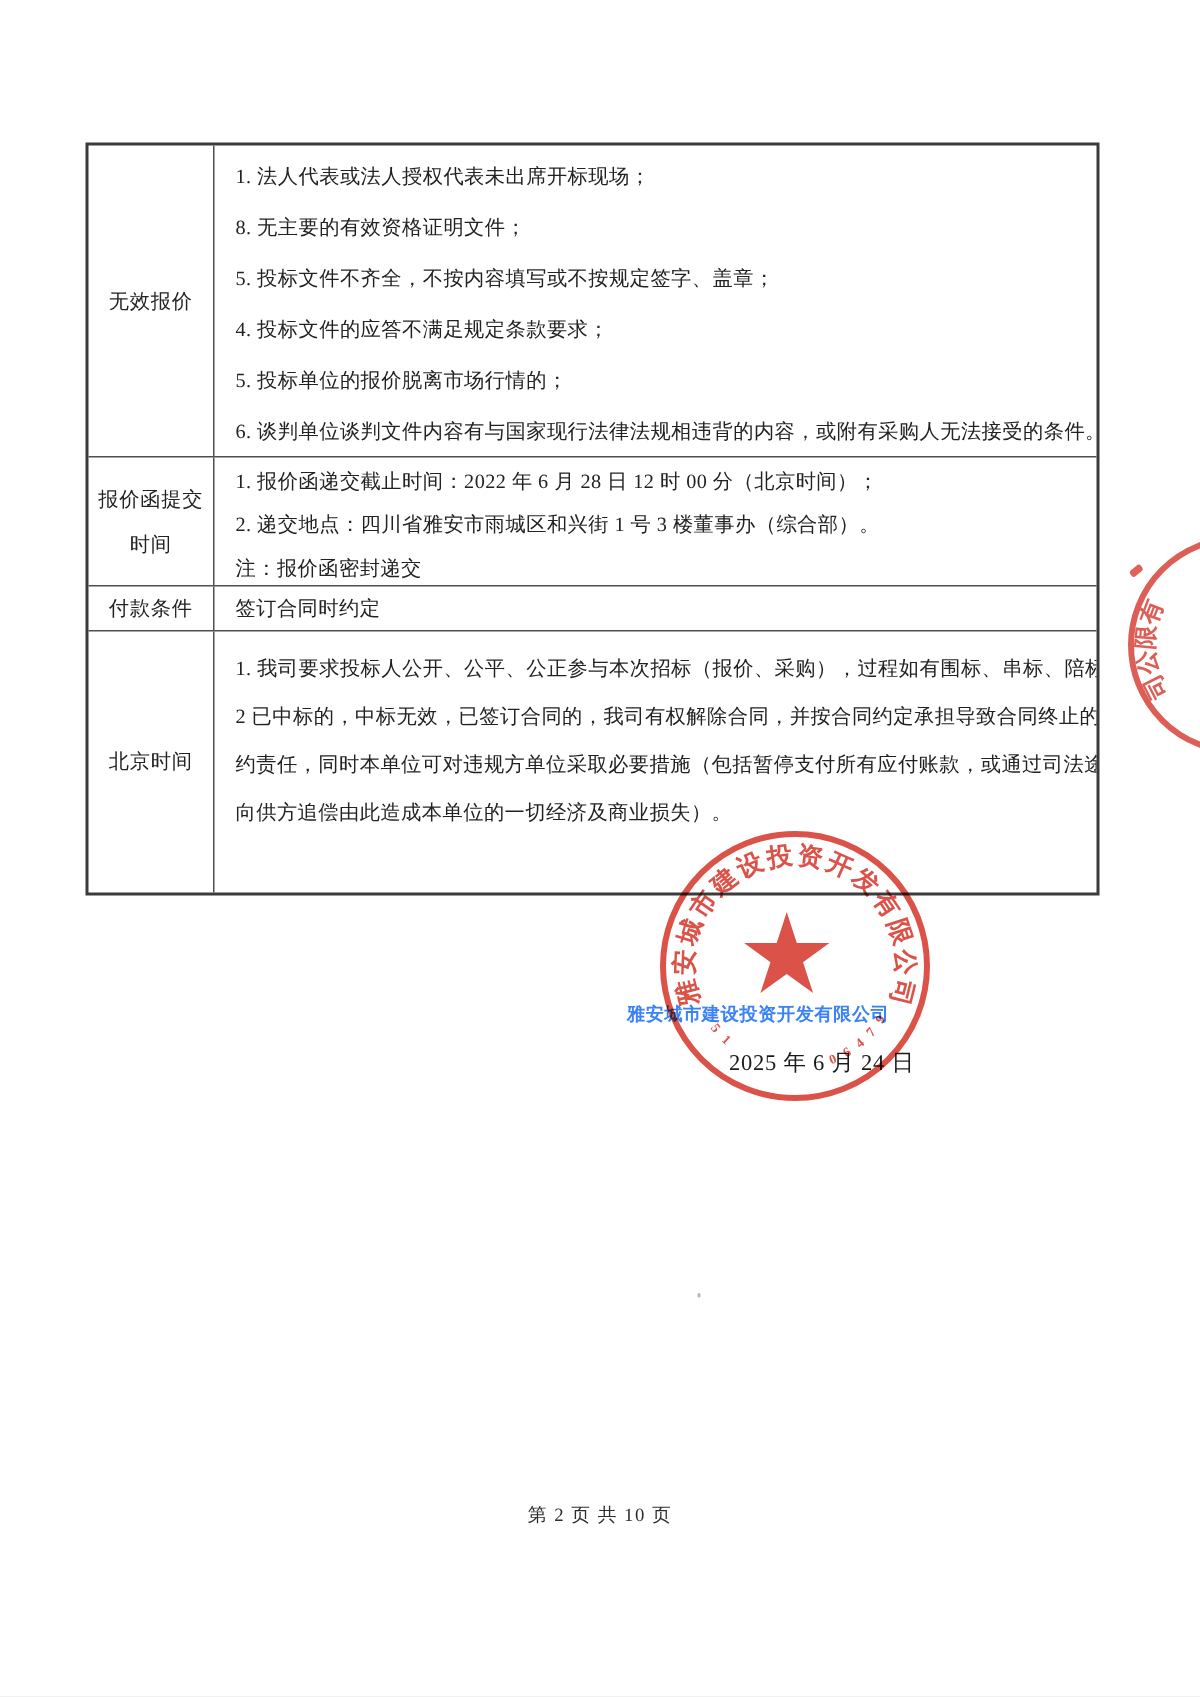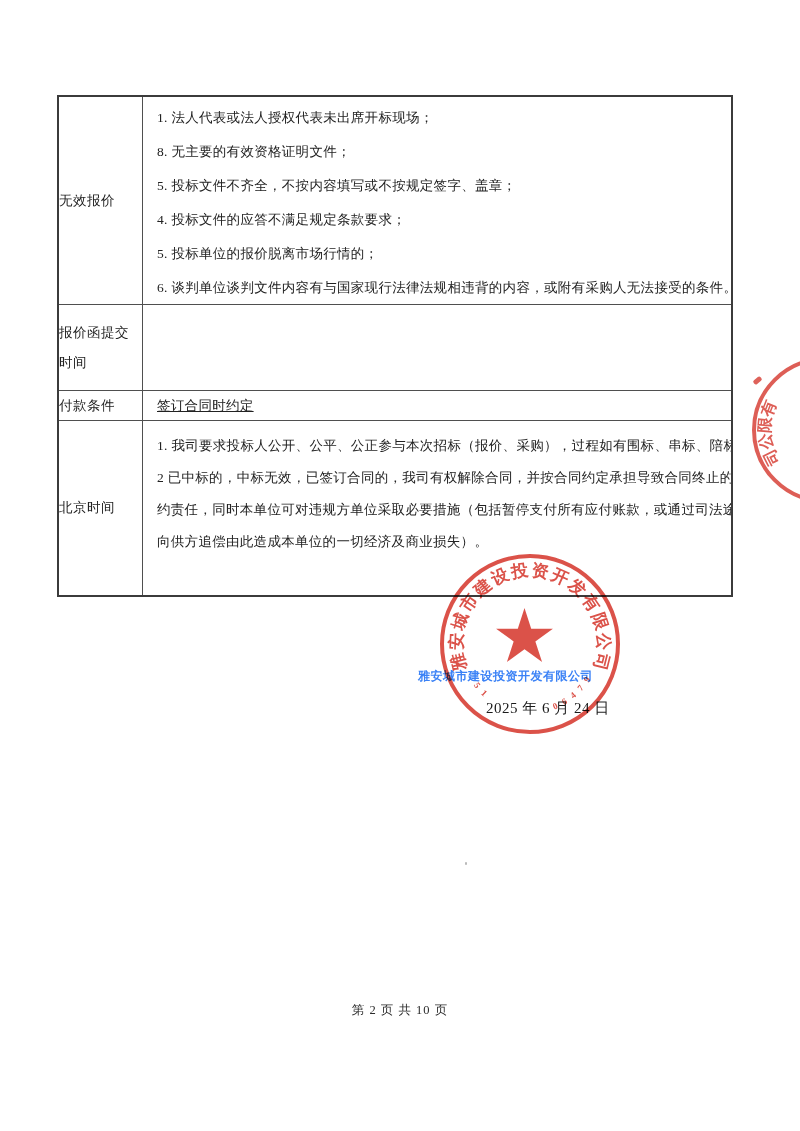--- a/index.html
+++ b/index.html
@@ -17,31 +17,31 @@
     display:flex; flex-direction:column; background:transparent;
   }
   .trow { display:flex; border-top:1px solid #4f4f4f; box-sizing:border-box; }
   .trow:first-child { border-top:none; }
   .trow0 { height:207px; }
   .trow1 { height:86px;font-family:Liberation Serif, serif; }
   .trow2 { height:30px; }
   .trow3 { flex:1; }
   .tlabel {
     width:84px; flex:0 0 84px; border-right:1px solid #4f4f4f; box-sizing:border-box;
-    display:flex; flex-direction:column; align-items:flex-start; justify-content:center;
+    display:flex; flex-direction:column; align-items:center; justify-content:center;
     font-size:13.5px; letter-spacing:0.5px;
   }
   .labline { line-height:30px; white-space:nowrap; }
   .tcontent { flex:1; padding-left:14px; box-sizing:border-box; overflow:hidden; }
   .cline { white-space:nowrap; font-size:13.5px; letter-spacing:0.3px; }
   .trow0 .tcontent { padding-top:4px; }
   .trow0 .cline { line-height:34px; }
   .trow1 .tcontent { padding-top:1px; }
   .trow1 .cline { line-height:29px; }
-  .trow2 .cline { line-height:29px;text-decoration:underline; }
+  .trow2 .cline { line-height:29px; }
   .trow3 .tcontent { padding-top:9px; }
   .trow3 .cline { line-height:32px; }
 
   
   #company {
     position:absolute; left:418px; top:668px;
     font-size:12px; font-weight:700; letter-spacing:0.5px; color:#3b82f6;
     white-space:nowrap;
   }
   #sigdate {
@@ -117,20 +117,25 @@
           <div class="cline">5. 投标文件不齐全，不按内容填写或不按规定签字、盖章；</div>
           <div class="cline">4. 投标文件的应答不满足规定条款要求；</div>
           <div class="cline">5. 投标单位的报价脱离市场行情的；</div>
           <div class="cline">6. 谈判单位谈判文件内容有与国家现行法律法规相违背的内容，或附有采购人无法接受的条件。</div>
         </div>
       </div>
       <div class="trow trow1">
         <div class="tlabel">
           <div class="labline">报价函提交</div>
           <div class="labline">时间</div>
+        </div>
+        <div class="tcontent">
+          <div class="cline">1. 报价函递交截止时间：2022 年 6 月 28 日 12 时 00 分（北京时间）；</div>
+          <div class="cline">2. 递交地点：四川省雅安市雨城区和兴街 1 号 3 楼董事办（综合部）。</div>
+          <div class="cline">注：报价函密封递交</div>
         </div>
       </div>
       <div class="trow trow2">
         <div class="tlabel">
           <div class="labline">付款条件</div>
         </div>
         <div class="tcontent">
           <div class="cline">签订合同时约定</div>
         </div>
       </div>

